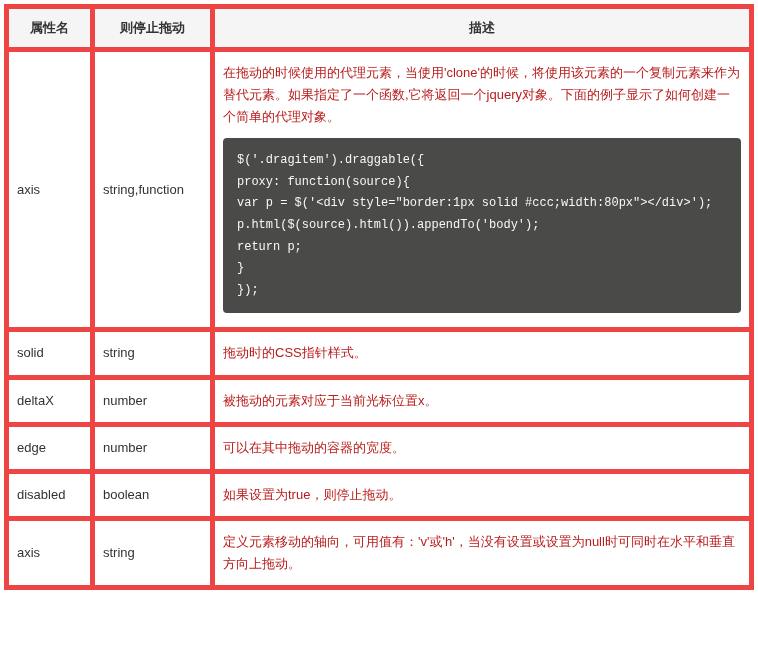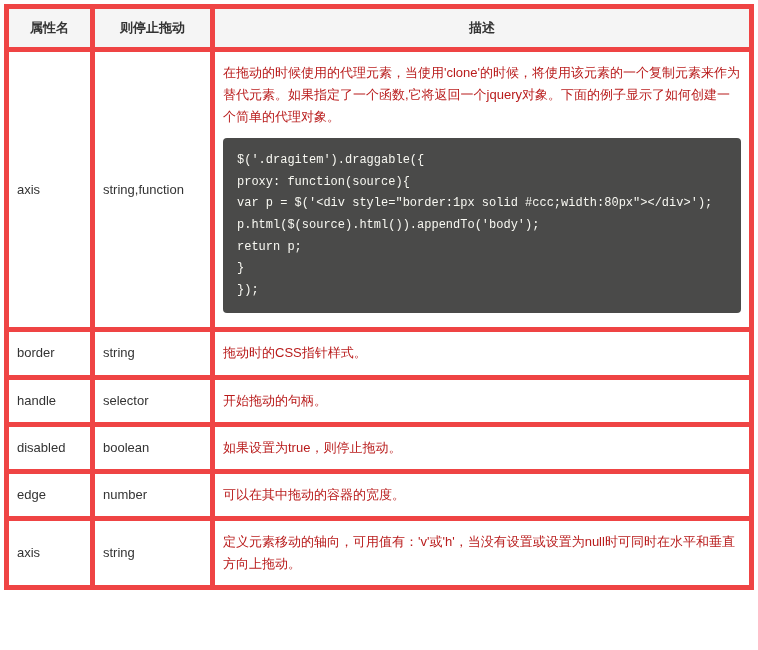--- a/index.html
+++ b/index.html
@@ -75,45 +75,45 @@
           <div class="code-block">$('.dragitem').draggable({
 proxy: function(source){
 var p = $('&lt;div style="border:1px solid #ccc;width:80px"&gt;&lt;/div&gt;');
 p.html($(source).html()).appendTo('body');
 return p;
 }
 });</div>
         </td>
       </tr>
       <tr>
-        <td class="col-name">border</td>
+        <td class="col-name">solid</td>
         <td class="col-type">string</td>
         <td>
           <div class="desc-text">拖动时的CSS指针样式。</div>
         </td>
       </tr>
       <tr>
-        <td class="col-name">handle</td>
-        <td class="col-type">selector</td>
+        <td class="col-name">deltaX</td>
+        <td class="col-type">number</td>
         <td>
-          <div class="desc-text">开始拖动的句柄。</div>
+          <div class="desc-text">被拖动的元素对应于当前光标位置x。</div>
+        </td>
+      </tr>
+      <tr>
+        <td class="col-name">edge</td>
+        <td class="col-type">number</td>
+        <td>
+          <div class="desc-text">可以在其中拖动的容器的宽度。</div>
         </td>
       </tr>
       <tr>
         <td class="col-name">disabled</td>
         <td class="col-type">boolean</td>
         <td>
           <div class="desc-text">如果设置为true，则停止拖动。</div>
-        </td>
-      </tr>
-      <tr>
-        <td class="col-name">edge</td>
-        <td class="col-type">number</td>
-        <td>
-          <div class="desc-text">可以在其中拖动的容器的宽度。</div>
         </td>
       </tr>
       <tr>
         <td class="col-name">axis</td>
         <td class="col-type">string</td>
         <td>
           <div class="desc-text">定义元素移动的轴向，可用值有：'v'或'h'，当没有设置或设置为null时可同时在水平和垂直方向上拖动。</div>
         </td>
       </tr>
     </tbody>

